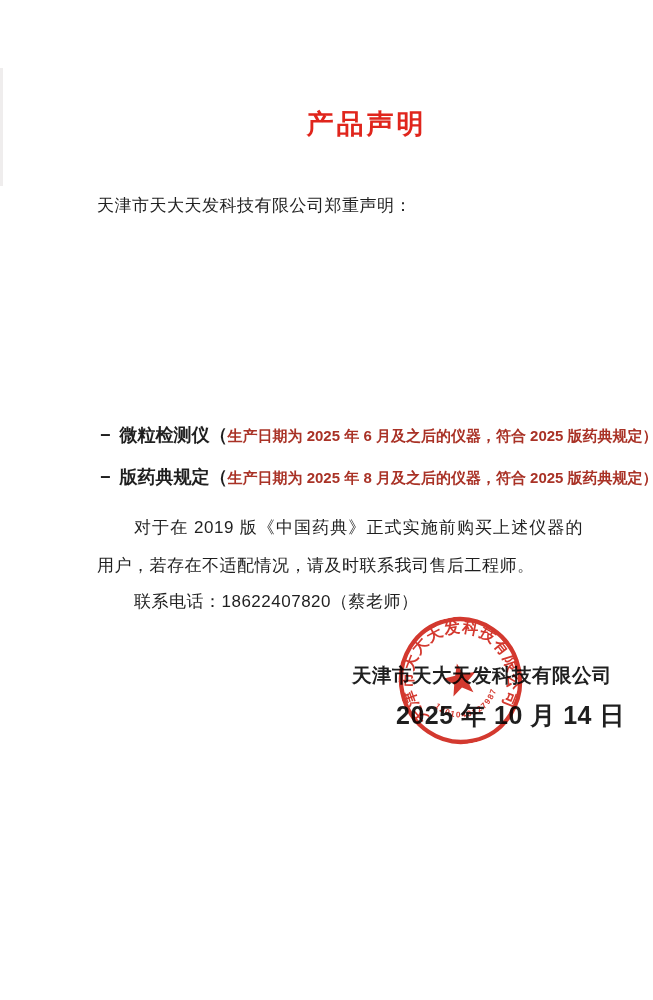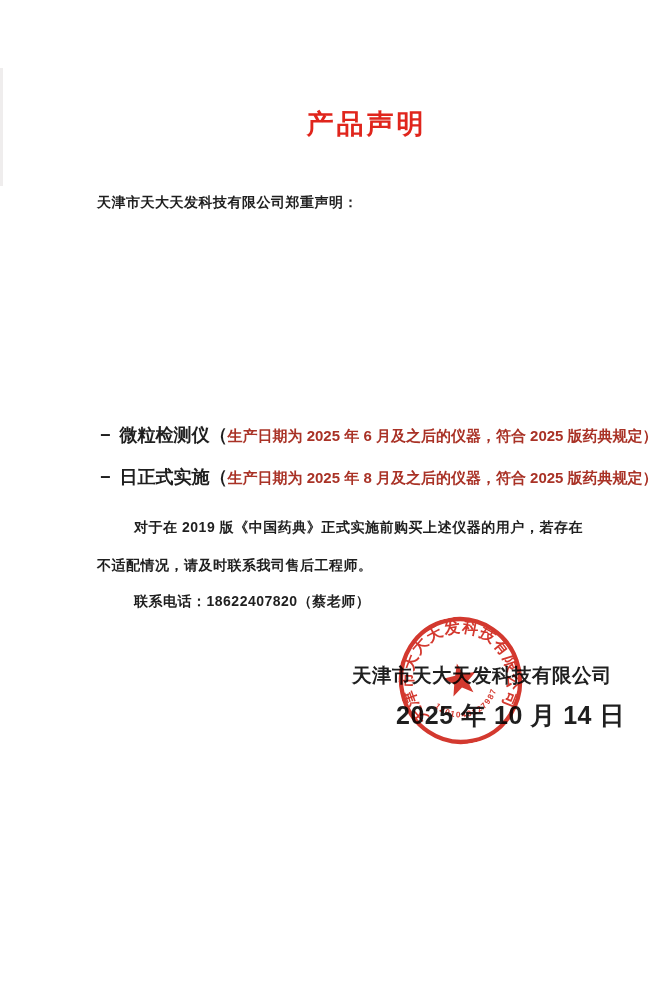--- a/index.html
+++ b/index.html
@@ -20,21 +20,21 @@
 
   .doc-title {
     position:absolute; top:106px; left:0; width:100%;
     text-align:center;
     font-size:27px; font-weight:bold;
     color:#e0251c;
     letter-spacing:3px;
     padding-left:40px;
   }
 
-  .body-text { font-size:14px; font-weight:700; }
+  .body-text { font-size:17px; font-weight:400; }
 
   .opening {
     position:absolute; top:194px; left:97px;
     letter-spacing:0.5px;
   }
 
   .para1 {
     position:absolute; top:233px; left:97px; width:480px;
     line-height:37.5px; text-align:justify; text-indent:50px;
     letter-spacing:0.5px;
@@ -93,21 +93,21 @@
   <div class="doc-title">产品声明</div>
 
   <div class="opening body-text">天津市天大天发科技有限公司郑重声明：</div>
 
 
   <div class="products">
     <div class="product-item">
       <span class="product-bullet">−</span><span class="product-name">微粒检测仪（</span><span class="product-note">生产日期为 2025 年 6 月及之后的仪器，符合 2025 版药典规定）</span>
     </div>
     <div class="product-item">
-      <span class="product-bullet">−</span><span class="product-name">日正式实施（</span><span class="product-note">生产日期为 2025 年 8 月及之后的仪器，符合 2025 版药典规定）</span>
+      <span class="product-bullet">−</span><span class="product-name">版药典规定（</span><span class="product-note">生产日期为 2025 年 8 月及之后的仪器，符合 2025 版药典规定）</span>
     </div>
   </div>
 
   <div class="para2 body-text">对于在 2019 版《中国药典》正式实施前购买上述仪器的用户，若存在不适配情况，请及时联系我司售后工程师。</div>
 
   <div class="contact body-text">联系电话：18622407820（蔡老师）</div>
 
   <div class="sig-company">天津市天大天发科技有限公司</div>
 
   <div class="sig-date">2025 年 10 月 14 日</div>

